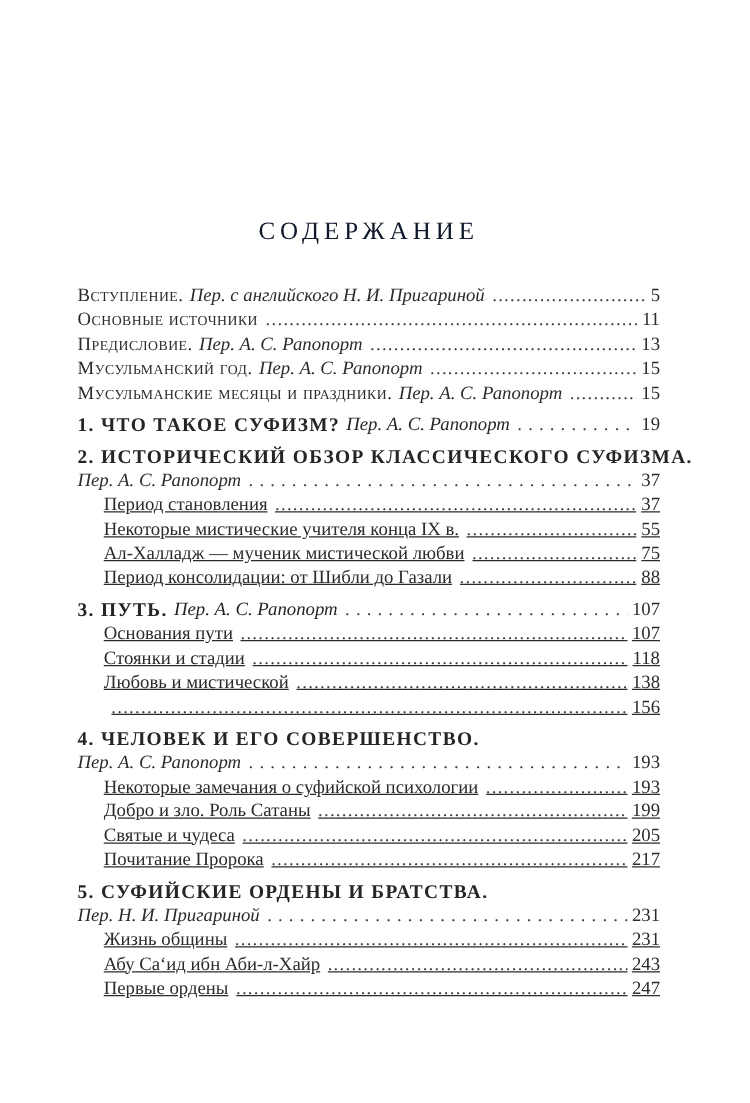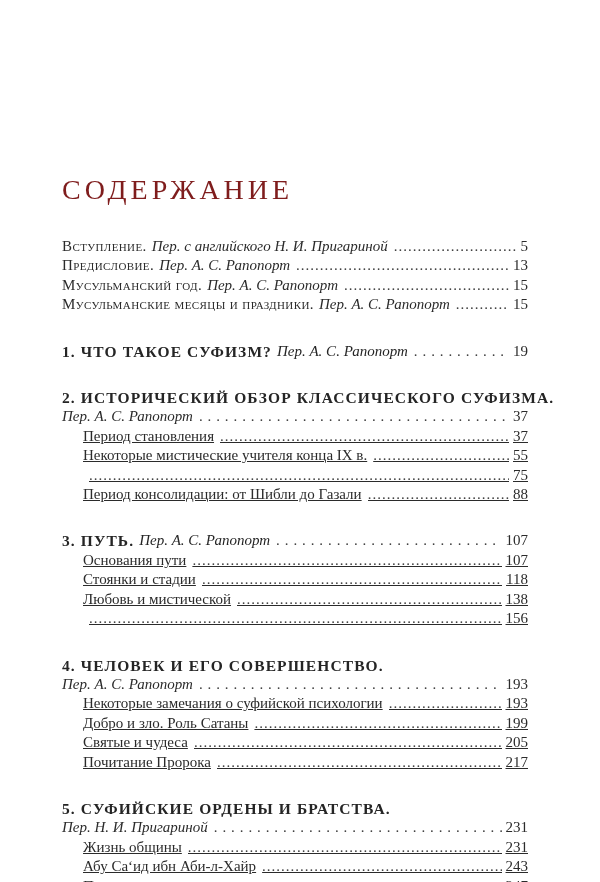--- a/index.html
+++ b/index.html
@@ -10,25 +10,25 @@
     margin: 0 auto;
     background: #ffffff;
     box-sizing: border-box;
     padding: 174px 72px 0 62px;
     font-family: "Liberation Serif", "DejaVu Serif", serif;
     color: #2b2b2b;
     overflow: hidden;
   }
   .title {
     margin: 0 0 31px 0;
-    font-size: 28px;
+    font-size: 20px;
     font-weight: 500;
     letter-spacing: 4px;
-    text-align: left;
-    color: #7f1d1d;
+    text-align: center;
+    color: #0f172a;
   }
   .row {
     display: flex;
     align-items: flex-end;
     line-height: 19.4px;
     font-size: 15px;
     white-space: nowrap;
   }
   .sc {
     font-variant: small-caps;
@@ -36,21 +36,21 @@
   }
   .it {
     font-style: italic;
     font-weight: normal;
     letter-spacing: normal;
     margin-left: 5px;
   }
   .it.lead { margin-left: 0; }
   .row.sub { padding-left: 21px; text-decoration: underline; }
   .row.chapter {
-    margin-top: 27px;
+    margin-top: 6px;
     font-weight: bold;
     font-size: 15.5px;
     letter-spacing: 1.1px;
     color: #252525;
   }
   .row.chapter .it,
   .row.chapter .pg {
     font-weight: normal;
     font-size: 15px;
     letter-spacing: normal;
@@ -84,20 +84,25 @@
   <section>
 
     <div>
       <div class="row">
         <span class="sc">Вступление.</span>
         <span class="it">Пер. с английского Н. И. Пригариной</span>
         <span class="dots"></span>
         <span class="pg">5</span>
       </div>
       <div class="row">
+        <span class="sc">Основные источники</span>
+        <span class="dots"></span>
+        <span class="pg">11</span>
+      </div>
+      <div class="row">
         <span class="sc">Предисловие.</span>
         <span class="it">Пер. А. С. Рапопорт</span>
         <span class="dots"></span>
         <span class="pg">13</span>
       </div>
       <div class="row">
         <span class="sc">Мусульманский год.</span>
         <span class="it">Пер. А. С. Рапопорт</span>
         <span class="dots"></span>
         <span class="pg">15</span>
@@ -132,20 +137,21 @@
         <span>Период становления</span>
         <span class="dots"></span>
         <span class="pg">37</span>
       </div>
       <div class="row sub">
         <span>Некоторые мистические учителя конца IX в.</span>
         <span class="dots"></span>
         <span class="pg">55</span>
       </div>
       <div class="row sub">
+        <span>Ал-Халладж — мученик мистической любви</span>
         <span class="dots"></span>
         <span class="pg">75</span>
       </div>
       <div class="row sub">
         <span>Период консолидации: от Шибли до Газали</span>
         <span class="dots"></span>
         <span class="pg">88</span>
       </div>
     </div>
 

